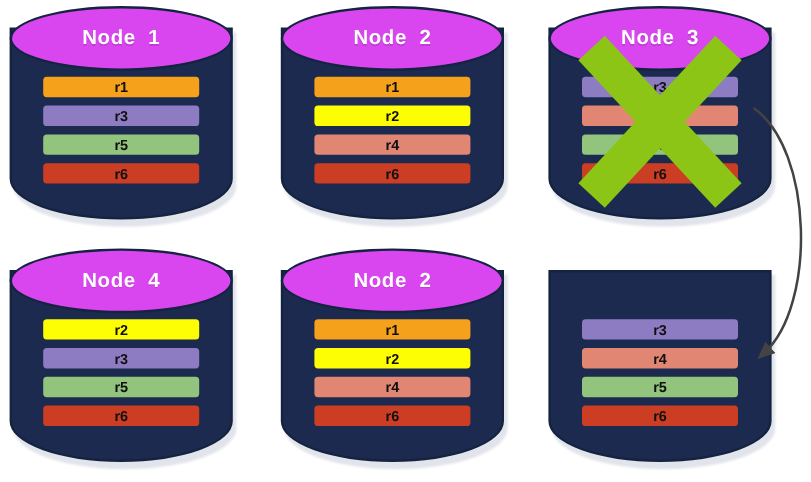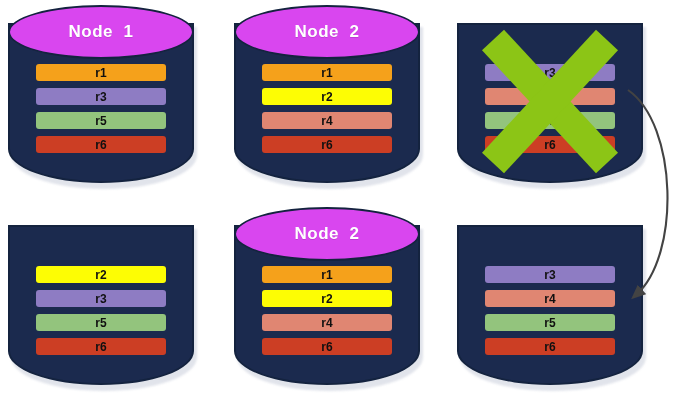--- a/index.html
+++ b/index.html
@@ -180,20 +180,23 @@
           <div class="record" style="background: rgb(224, 134, 114);">
             <span class="record-label">r4</span>
           </div>
           <div class="record" style="background: rgb(147, 196, 125);">
             <span class="record-label">r5</span>
           </div>
           <div class="record" style="background: rgb(204, 62, 36);">
             <span class="record-label">r6</span>
           </div>
         </div>
+        <div class="node-top">
+          <span class="node-title">Node  3</span>
+        </div>
         <svg class="fail-x" viewBox="0 0 186 190">
           <g stroke="#8cc516" stroke-width="30" stroke-linecap="butt">
             <line x1="36" y1="35" x2="150" y2="158"></line>
             <line x1="150" y1="35" x2="36" y2="158"></line>
           </g>
         </svg>
       </div>
       <div class="node" style="left: 8px; top: 207px;">
         <div class="node-shadow"></div>
         <div class="node-body"></div>
@@ -203,20 +206,23 @@
           </div>
           <div class="record" style="background: rgb(142, 124, 195);">
             <span class="record-label">r3</span>
           </div>
           <div class="record" style="background: rgb(147, 196, 125);">
             <span class="record-label">r5</span>
           </div>
           <div class="record" style="background: rgb(204, 62, 36);">
             <span class="record-label">r6</span>
           </div>
+        </div>
+        <div class="node-top">
+          <span class="node-title">Node  4</span>
         </div>
       </div>
       <div class="node" style="left: 234px; top: 207px;">
         <div class="node-shadow"></div>
         <div class="node-body"></div>
         <div class="records">
           <div class="record" style="background: rgb(245, 161, 27);">
             <span class="record-label">r1</span>
           </div>
           <div class="record" style="background: rgb(253, 253, 4);">

